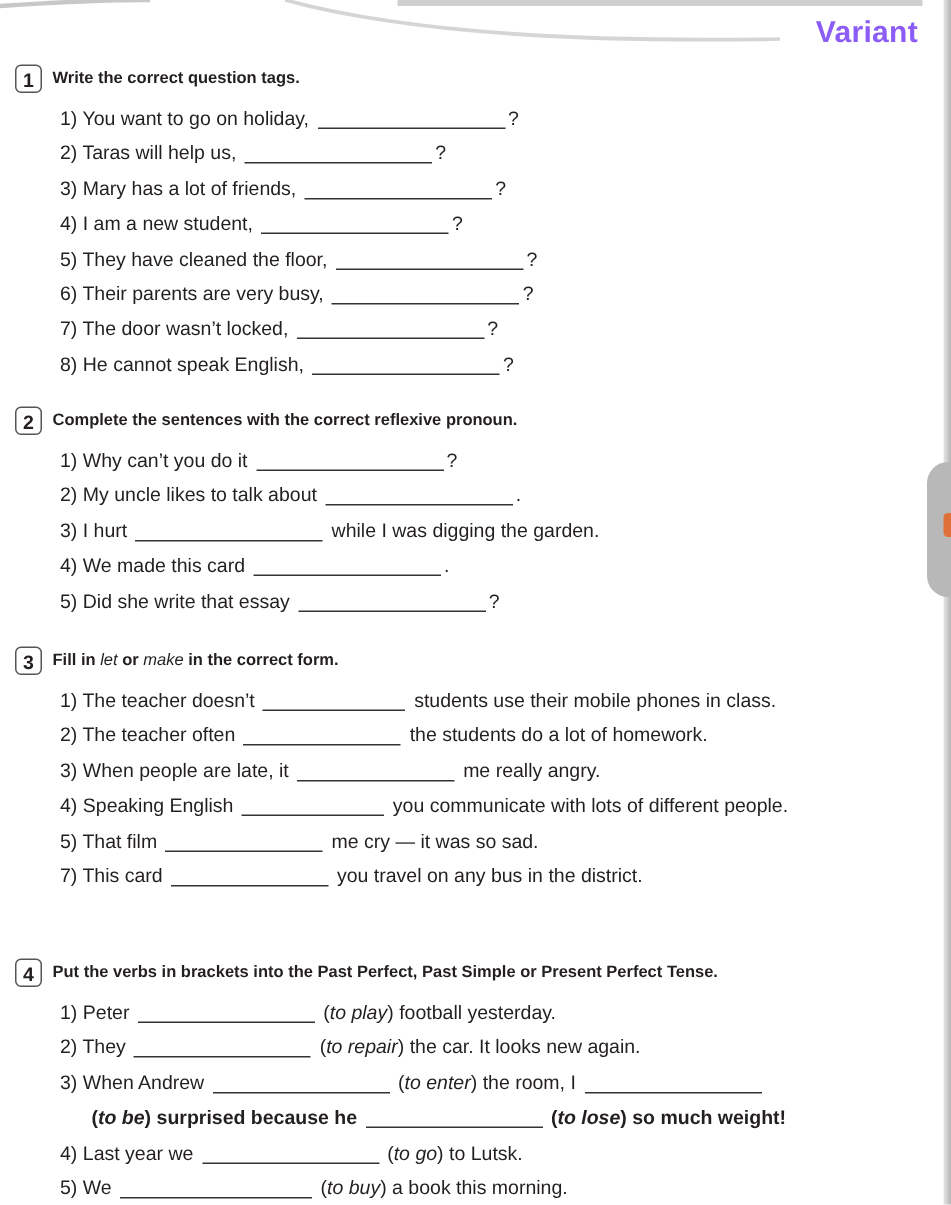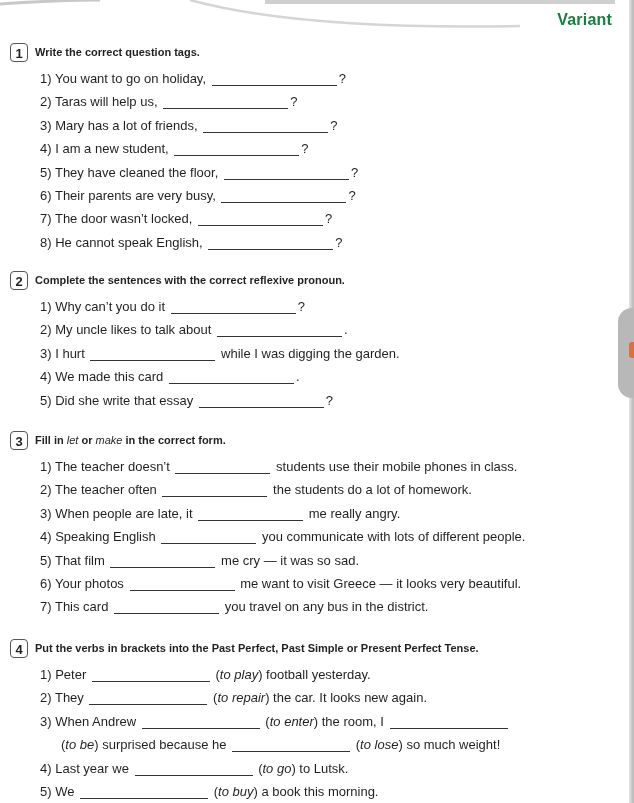--- a/index.html
+++ b/index.html
@@ -6,21 +6,21 @@
     body {
       width: 634px; height: 803px; overflow: hidden; position: relative;
       font-family: "Liberation Sans", "DejaVu Sans", sans-serif;
       color: #231f20;
     }
     .top-deco {
       position: absolute; left: 0; top: 0; width: 634px; height: 40px; pointer-events: none;
     }
     .variant {
       position: absolute; right: 22px; top: 11px;
-      font-weight: bold; font-size: 16px; color: #15803d; letter-spacing: 0.2px;
+      font-weight: bold; font-size: 20px; color: #8b5cf6; letter-spacing: 0.2px;
     }
     .right-edge {
       position: absolute; right: 0; top: 0; width: 5px; height: 803px;
       background: linear-gradient(to right, #e6e6e6, #b5b5b5);
     }
     .right-tab {
       position: absolute; right: 0; top: 308px; width: 16px; height: 90px;
       border-radius: 14px 0 0 14px; background: #b8b8b8;
     }
     .right-tab-dot {
@@ -36,21 +36,21 @@
     }
     .instr { font-weight: bold; font-size: 11px; }
     .instr i { font-weight: normal; }
     .items { margin-top: 5px; padding-left: 30px; }
     .item { font-size: 13px; height: 23.4px; line-height: 23.4px; white-space: nowrap; }
     .blank {
       display: inline-block; border-bottom: 1px solid #333; height: 15px;
       vertical-align: -3px; margin: 0 2px;
     }
     .w125 { width: 125px; } .w118 { width: 118px; } .w95 { width: 95px; } .w105 { width: 105px; } .w128 { width: 128px; }
-    .cont { padding-left: 21px; }
+    .cont { padding-left: 21px; font-weight: bold; }
   </style>
 </head>
 <body>
 
 <svg class="top-deco" viewBox="0 0 634 40">
   <path d="M0,4 Q60,0 100,0" stroke="#c8c8c8" stroke-width="3" fill="none"></path>
   <path d="M190,0 Q300,30 520,26" stroke="#d5d5d5" stroke-width="2.5" fill="none"></path>
   <rect x="265" y="0" width="350" height="4" fill="#cfcfcf"></rect>
 </svg>
 <div class="variant">Variant</div>
@@ -93,21 +93,20 @@
   <div class="sec-head">
     <div class="num-box">3</div>
     <div class="instr"><span>Fill in </span><i>let</i><span> or </span><i>make</i><span> in the correct form.</span></div>
   </div>
   <div class="items">
     <div class="item"><span>1)</span> <span>The teacher doesn’t</span> <span class="blank w95"></span> <span>students use their mobile phones in class.</span></div>
     <div class="item"><span>2)</span> <span>The teacher often</span> <span class="blank w105"></span> <span>the students do a lot of homework.</span></div>
     <div class="item"><span>3)</span> <span>When people are late, it</span> <span class="blank w105"></span> <span>me really angry.</span></div>
     <div class="item"><span>4)</span> <span>Speaking English</span> <span class="blank w95"></span> <span>you communicate with lots of different people.</span></div>
     <div class="item"><span>5)</span> <span>That film</span> <span class="blank w105"></span> <span>me cry — it was so sad.</span></div>
-    <div class="item"><span>6)</span> <span>Your photos</span> <span class="blank w105"></span> <span>me want to visit Greece — it looks very beautiful.</span></div>
     <div class="item"><span>7)</span> <span>This card</span> <span class="blank w105"></span> <span>you travel on any bus in the district.</span></div>
   </div>
 </div>
 
 <div class="section" style="top:638px;">
   <div class="sec-head">
     <div class="num-box">4</div>
     <div class="instr">Put the verbs in brackets into the Past Perfect, Past Simple or Present Perfect Tense.</div>
   </div>
   <div class="items">

